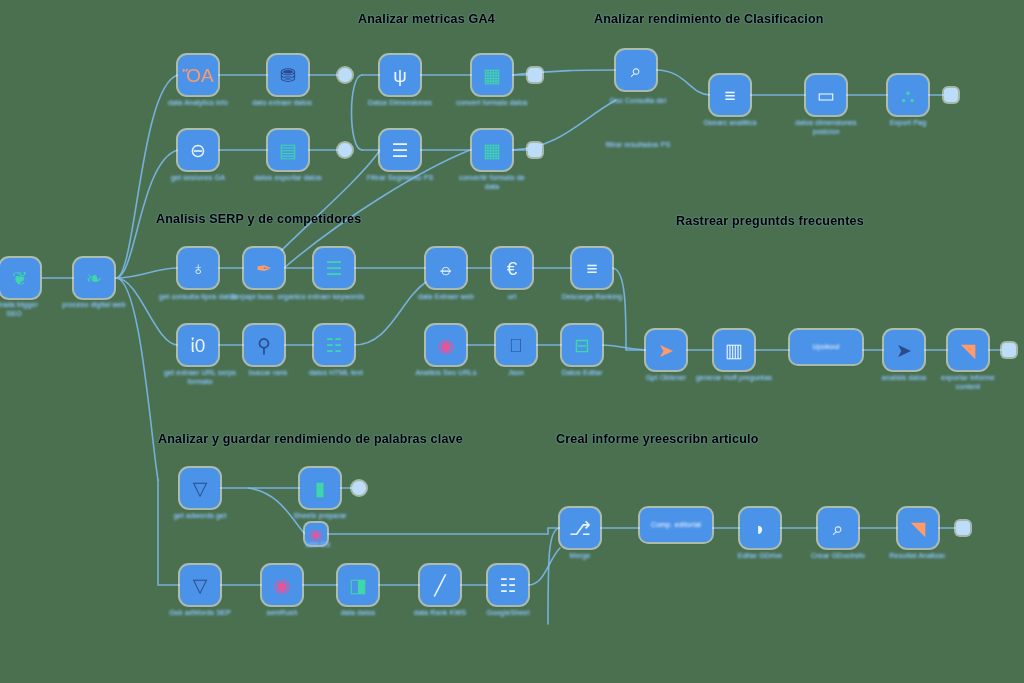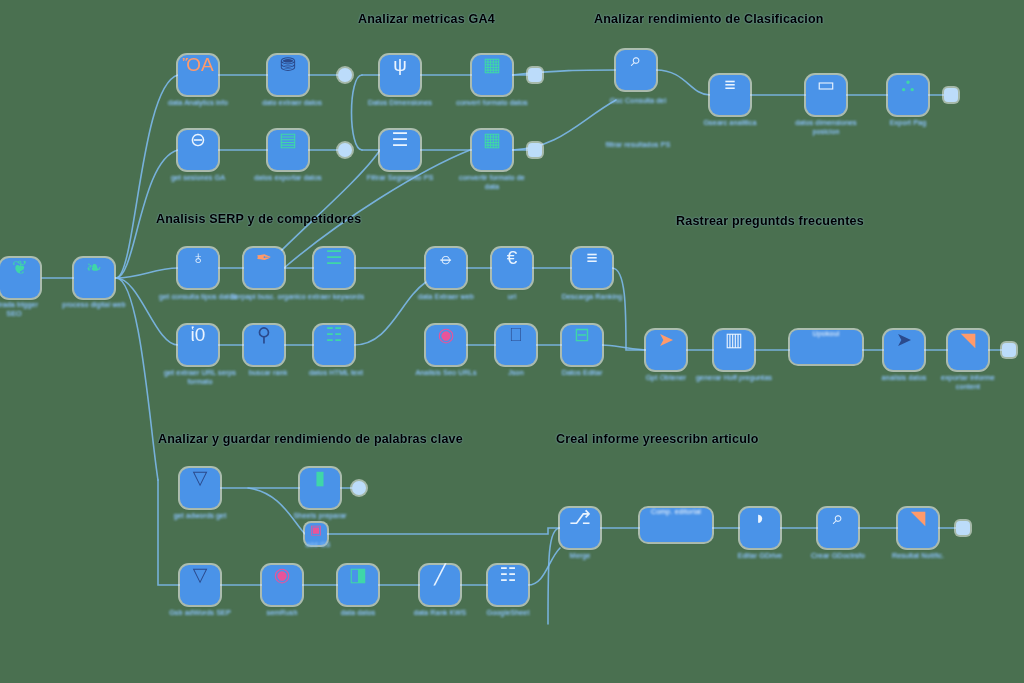--- a/index.html
+++ b/index.html
@@ -1,21 +1,21 @@
 <!DOCTYPE html>
 <html><head>
 <meta charset="utf-8">
 <style>
   html,body{margin:0;padding:0;background:#4a7050;}
   body{width:1024px;height:683px;overflow:hidden;font-family:"Liberation Sans",sans-serif;}
   #canvas{position:relative;width:1024px;height:683px;background:#4a7050;}
   svg#wires{position:absolute;inset:0;width:1024px;height:683px;pointer-events:none;}
   .node{position:absolute;width:40px;height:40px;border-radius:9px;background:#4a93e8;
         box-shadow:0 0 0 2px rgba(255,255,255,.55),0 1px 3px rgba(0,0,0,.18);
-        display:flex;justify-content:center;}
+        display:flex;align-items:center;justify-content:center;}
   .node.wide{width:72px;height:34px;border-radius:8px;}
   .node.small{width:22px;height:22px;border-radius:6px;}
   .node.tiny{width:14px;height:14px;border-radius:50%;background:#bcdcfa;
              box-shadow:0 0 0 2px rgba(255,255,255,.5);}
   .node.tinysq{width:14px;height:14px;border-radius:4px;background:#bcdcfa;
              box-shadow:0 0 0 2px rgba(255,255,255,.5);}
   .node .gl{font-size:19px;line-height:1;color:#eaf4ff;}
   .node .gl.c1{color:#ff9a6b;}
   .node .gl.c2{color:#3fd6a8;}
   .node .gl.c3{color:#2b4a8c;}
@@ -111,21 +111,21 @@
         <span class="gl c2">❧</span>
       </div>
       <div class="lbl" style="left: 94px; top: 300px; width: 78px;">proceso digital web</div>
       <div class="node" style="left: 178px; top: 55px;">
         <span class="gl c1">ὌA</span>
       </div>
       <div class="lbl" style="left: 198px; top: 98px; width: 78px;">data Analytics info</div>
       <div class="node" style="left: 268px; top: 55px;">
         <span class="gl c3">⛃</span>
       </div>
-      <div class="lbl" style="left: 292px; top: 98px; width: 78px;">dato extraer datos</div>
+      <div class="lbl" style="left: 282px; top: 98px; width: 78px;">dato extraer datos</div>
       <div class="node tiny" style="left: 338px; top: 68px;"></div>
       <div class="node" style="left: 178px; top: 130px;">
         <span class="gl ">⊖</span>
       </div>
       <div class="lbl" style="left: 198px; top: 173px; width: 78px;">get sesiones GA</div>
       <div class="node" style="left: 268px; top: 130px;">
         <span class="gl c2">▤</span>
       </div>
       <div class="lbl" style="left: 288px; top: 173px; width: 78px;">datos exportar datos</div>
       <div class="node tiny" style="left: 338px; top: 143px;"></div>
@@ -278,16 +278,16 @@
         <span class="gl ">◗</span>
       </div>
       <div class="lbl" style="left: 760px; top: 551px; width: 78px;">Editar GDrive</div>
       <div class="node" style="left: 818px; top: 508px;">
         <span class="gl ">⌕</span>
       </div>
       <div class="lbl" style="left: 838px; top: 551px; width: 78px;">Crear GDoctrsfo</div>
       <div class="node" style="left: 898px; top: 508px;">
         <span class="gl c1">◥</span>
       </div>
-      <div class="lbl" style="left: 918px; top: 551px; width: 78px;">Resultat Notific.</div>
+      <div class="lbl" style="left: 918px; top: 551px; width: 78px;">Resultat Analizar.</div>
       <div class="node tinysq" style="left: 956px; top: 521px;"></div>
     </div>
 </div>
 
 </body></html>

